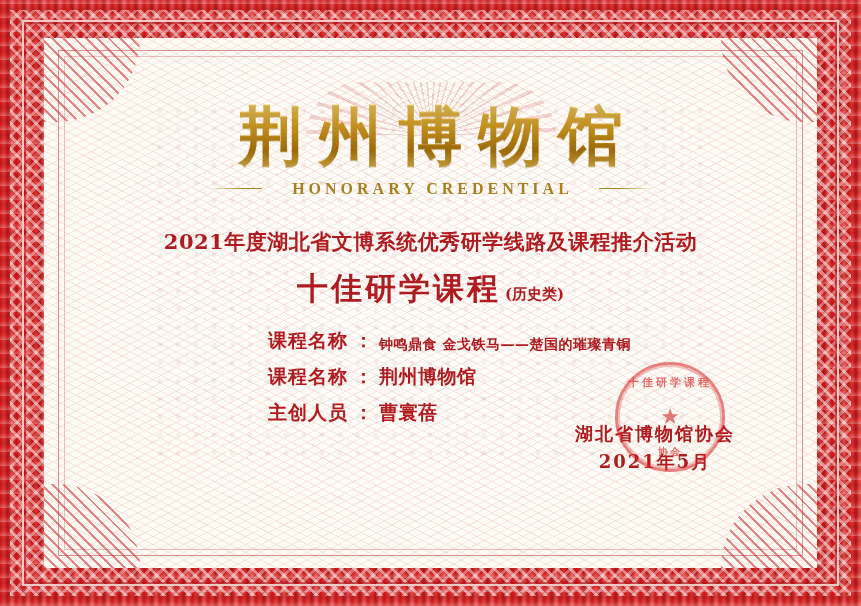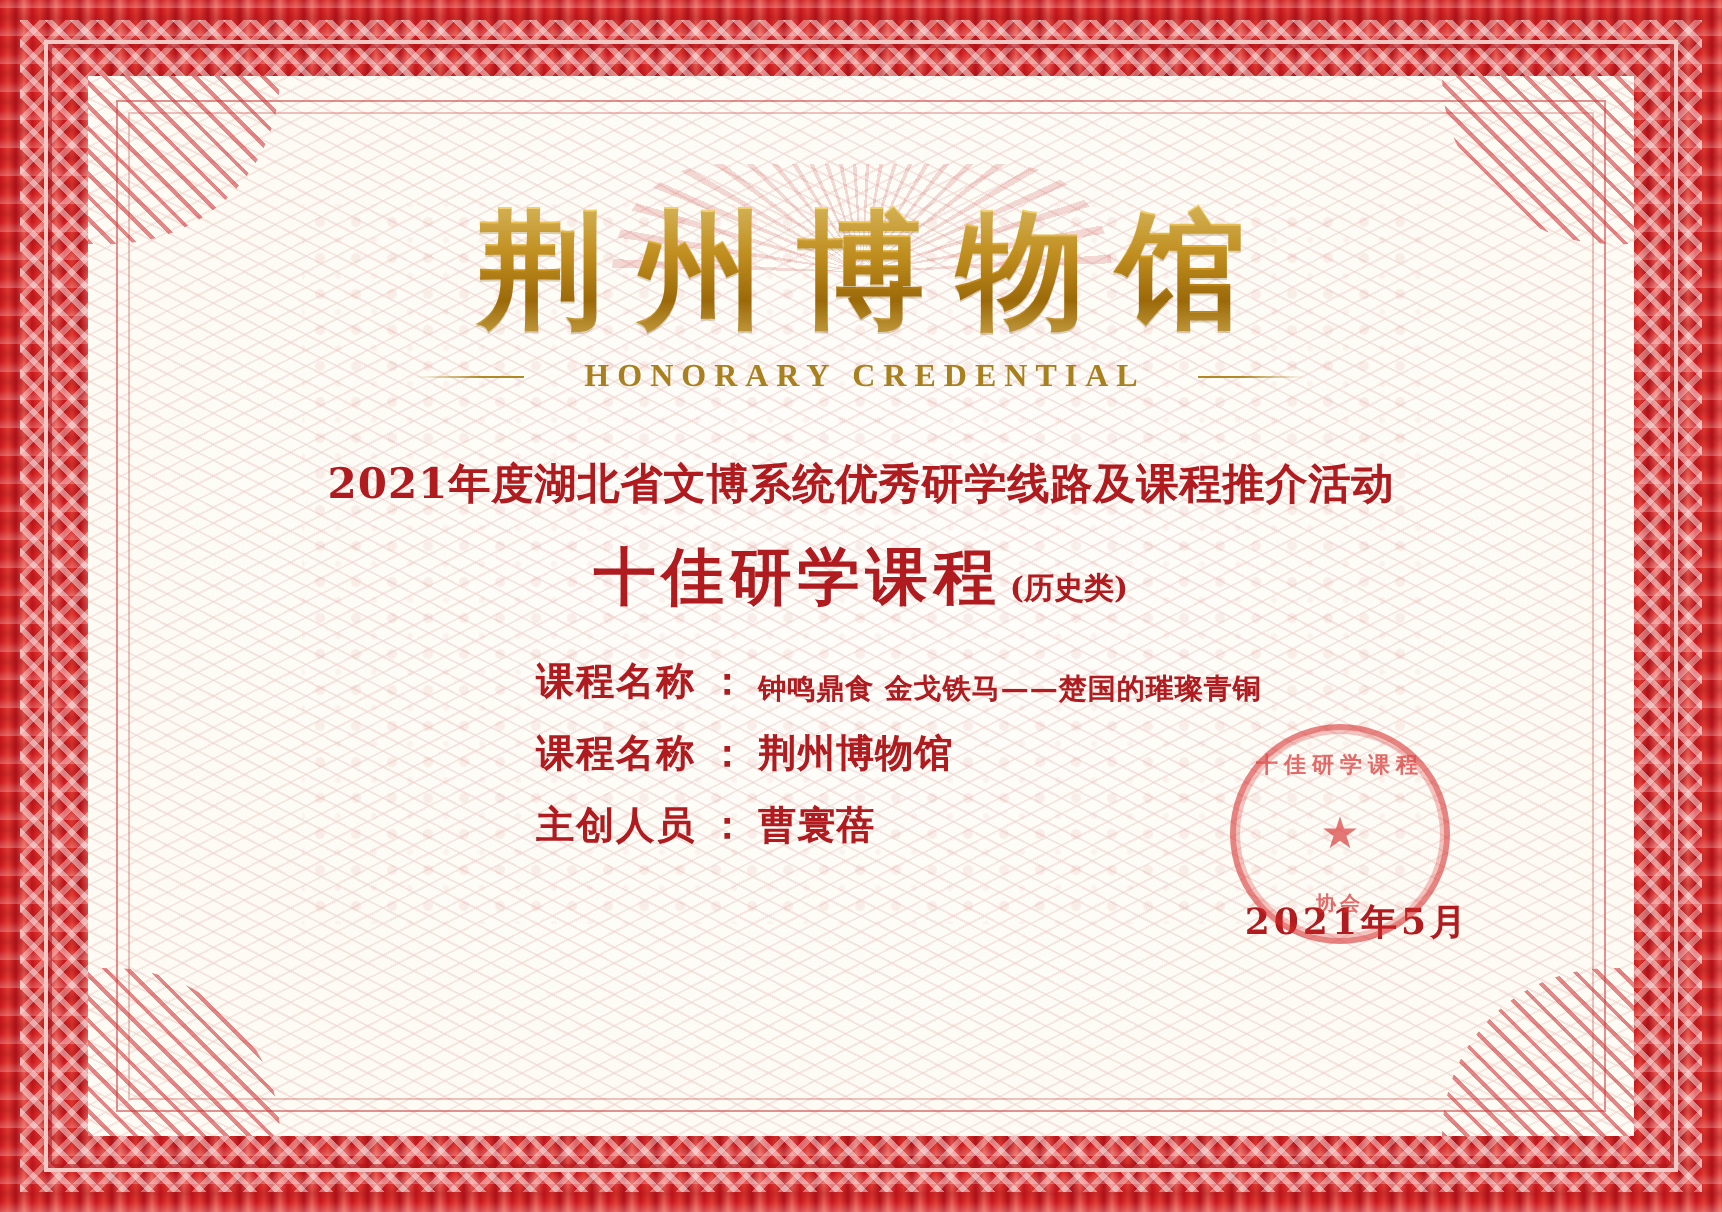--- a/index.html
+++ b/index.html
@@ -347,20 +347,21 @@
         <div class="field-row">
           <span class="field-label">主创人员</span>
           <span class="field-colon">：</span>
           <span class="field-value">曹寰蓓</span>
         </div>
 
       </div>
     </div>
 
     <div class="signature">
+      <div>湖北省博物馆协会</div>
       <div>2021年5月</div>
     </div>
 
     <div class="seal">
       <span class="seal-text-top">十佳研学课程</span>
       <span class="seal-star">★</span>
       <span class="seal-text-bottom">协会</span>
     </div>
 
   </div>

